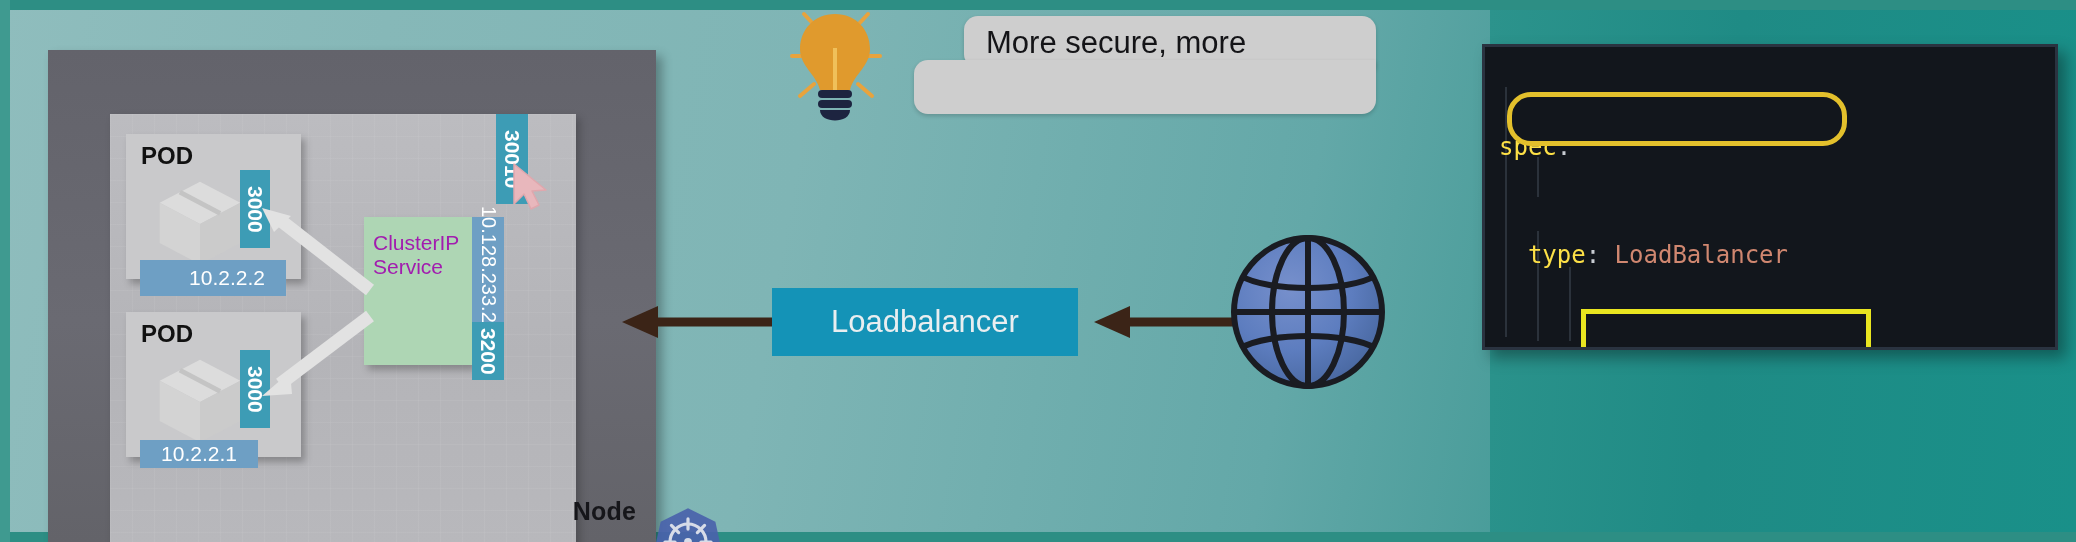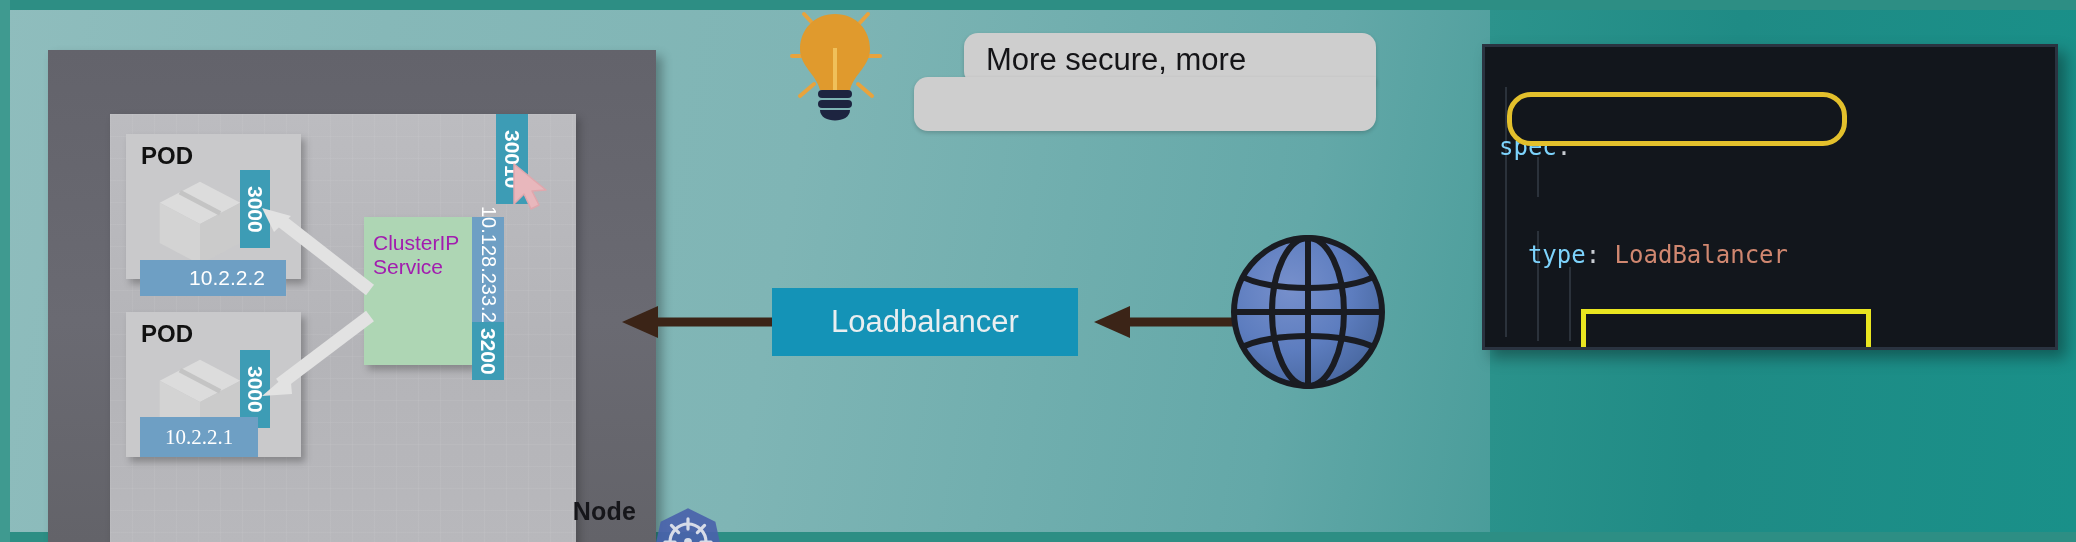--- a/index.html
+++ b/index.html
@@ -43,21 +43,21 @@
      box-shadow:4px 5px 7px rgba(0,0,0,.25);}
   #clusterip .txt{position:absolute;left:9px;top:14px;font-size:21px;color:#a21caf;line-height:1.12;}
 
   .wharrow{position:absolute;}
 
   #cursor{position:absolute;left:462px;top:112px;width:44px;height:50px;}
   #k8slogo{position:absolute;left:604px;top:456px;width:72px;height:72px;}
 
   
   #bulb{position:absolute;left:770px;top:0px;width:130px;height:130px;}
-  #bubble{position:absolute;left:914px;top:33px;width:462px;height:98px;}
+  #bubble{position:absolute;left:914px;top:16px;width:462px;height:98px;}
   #bubble .l1,#bubble .l2{position:absolute;background:#cecece;box-shadow:0 2px 4px rgba(0,0,0,.18);}
   #bubble .l1{left:50px;top:0;width:412px;height:52px;border-radius:14px 14px 0 14px;}
   #bubble .l2{left:0;top:44px;width:462px;height:54px;border-radius:14px 0 14px 14px;}
   #bubble span{position:absolute;z-index:3;color:#141417;font-size:31px;white-space:nowrap;}
   #bubble .t1{left:72px;top:9px;}
   #bubble .t2{left:14px;top:54px;}
 
   
   #lb-box{position:absolute;left:772px;top:288px;width:306px;height:68px;background:#1493b7;
      display:flex;align-items:center;justify-content:center;}
@@ -67,21 +67,21 @@
   
   #globe{position:absolute;left:1228px;top:232px;width:160px;height:160px;}
 
   
   #code-panel{position:absolute;left:1482px;top:44px;width:570px;height:300px;
      background:#12161c;border:3px solid #2a3340;box-shadow:8px 8px 14px rgba(0,0,0,.35);
      overflow:hidden;}
   #code-inner{position:absolute;left:14px;top:10px;right:0;bottom:0;
      font-family:"DejaVu Sans Mono","Liberation Mono",monospace;font-size:24px;line-height:36px;
      white-space:pre;}
-  .k{color:#7dd3fc;}
+  .k{color:#fde047;}
   .v{color:#d08770;}
   .p{color:#c8ccd2;}
   .guide{position:absolute;width:2px;background:#2b323b;}
   #hl-round{position:absolute;left:22px;top:45px;width:330px;height:44px;
       border:5px solid #e3c02c;border-radius:24px;pointer-events:none;}
   #hl-rect{position:absolute;left:96px;top:262px;width:280px;height:48px;
       border:5px solid #e9e520;pointer-events:none;}
 </style>
 </head>
 <body>
@@ -125,21 +125,21 @@
       <svg class="cube" viewBox="0 0 100 100">
         <polygon points="50,8 92,30 50,52 8,30" fill="#dcdcdc"></polygon>
         <polygon points="8,30 50,52 50,94 8,72" fill="#d3d3d3"></polygon>
         <polygon points="92,30 50,52 50,94 92,72" fill="#cbcbcb"></polygon>
         <polyline points="29,19 71,41" stroke="#c4c4c4" stroke-width="5" fill="none"></polyline>
       </svg>
     </div>
     <div class="portbadge" style="left:192px;top:300px;width:30px;height:78px;">
       <span>3000</span>
     </div>
-    <div class="ipbadge" style="left:92px;top:367px;width:118px;height:40px;font-family:Liberation Serif, serif;">
+    <div class="ipbadge" style="left:92px;top:390px;width:118px;height:28px;">
       <span>10.2.2.1</span>
     </div>
 
     <div id="clusterip">
       <div class="txt">
         <div>ClusterIP</div>
         <div>Service</div>
       </div>
     </div>
     <div class="ipbadge" style="left:424px;top:167px;width:32px;height:106px;writing-mode:vertical-rl;font-size:20px;">

